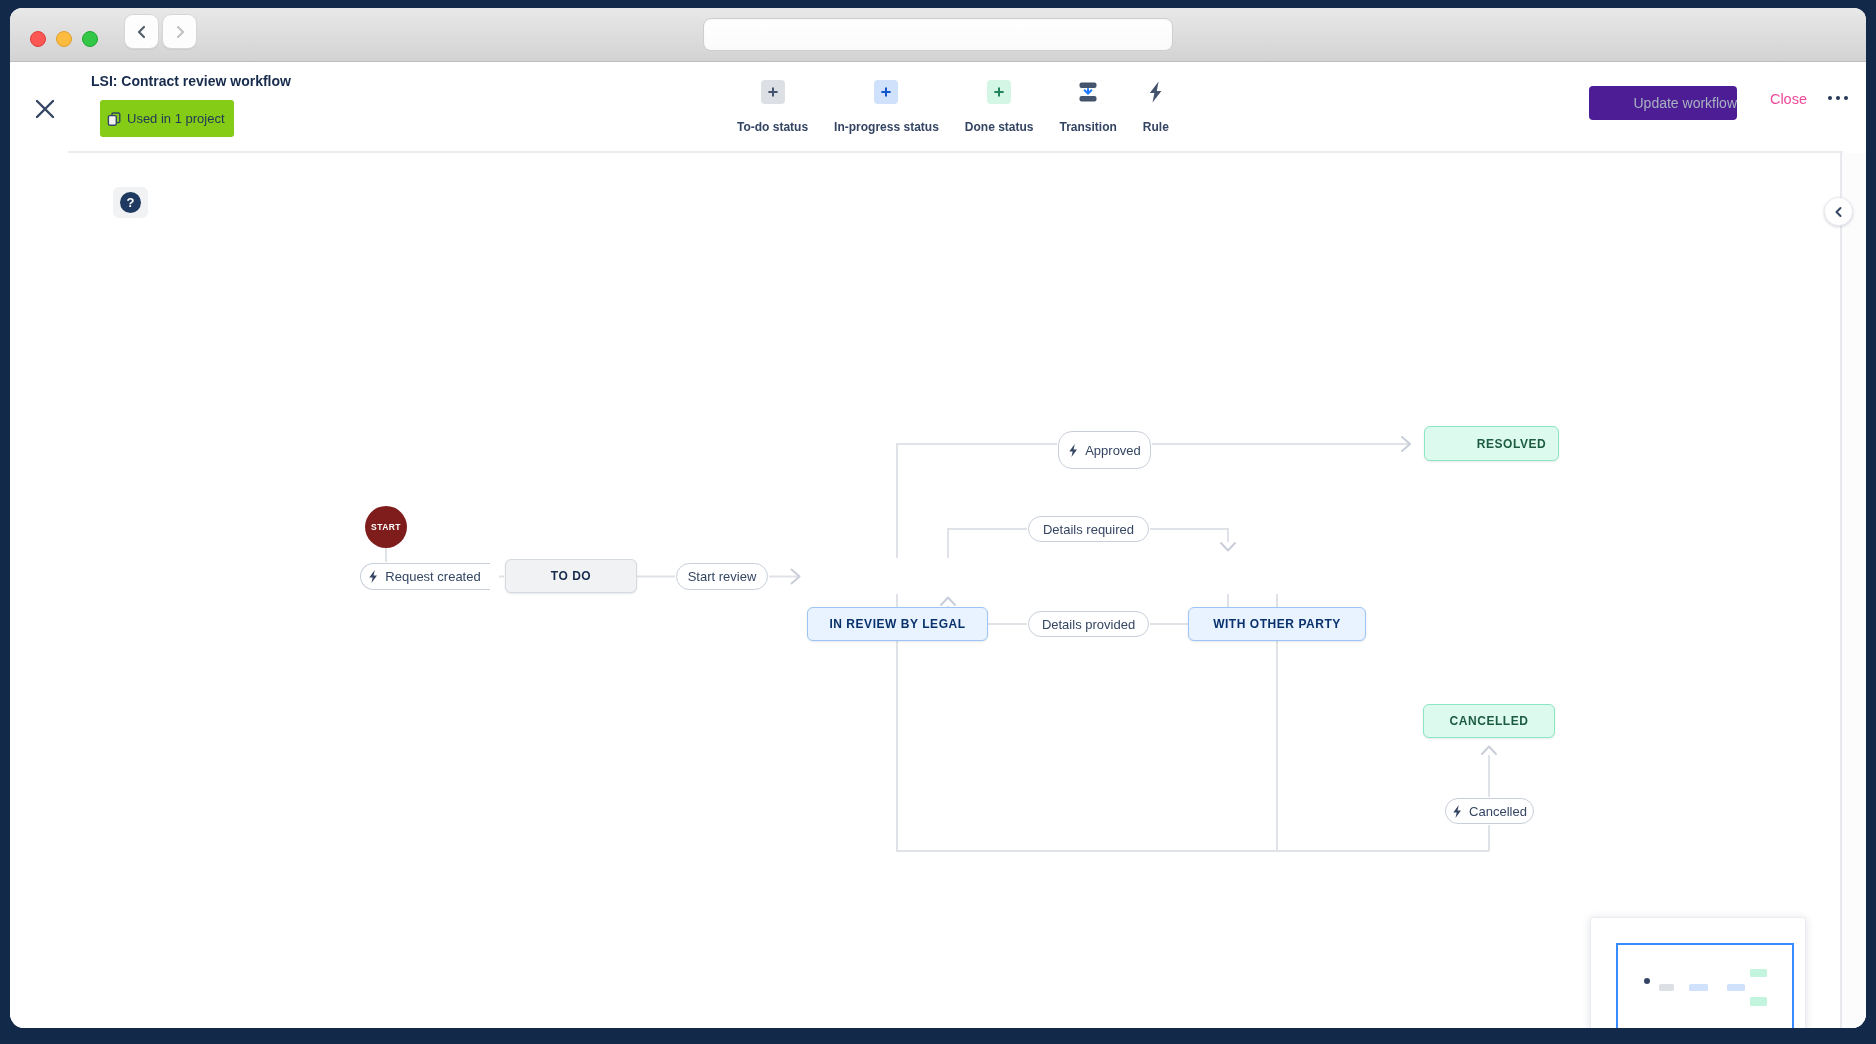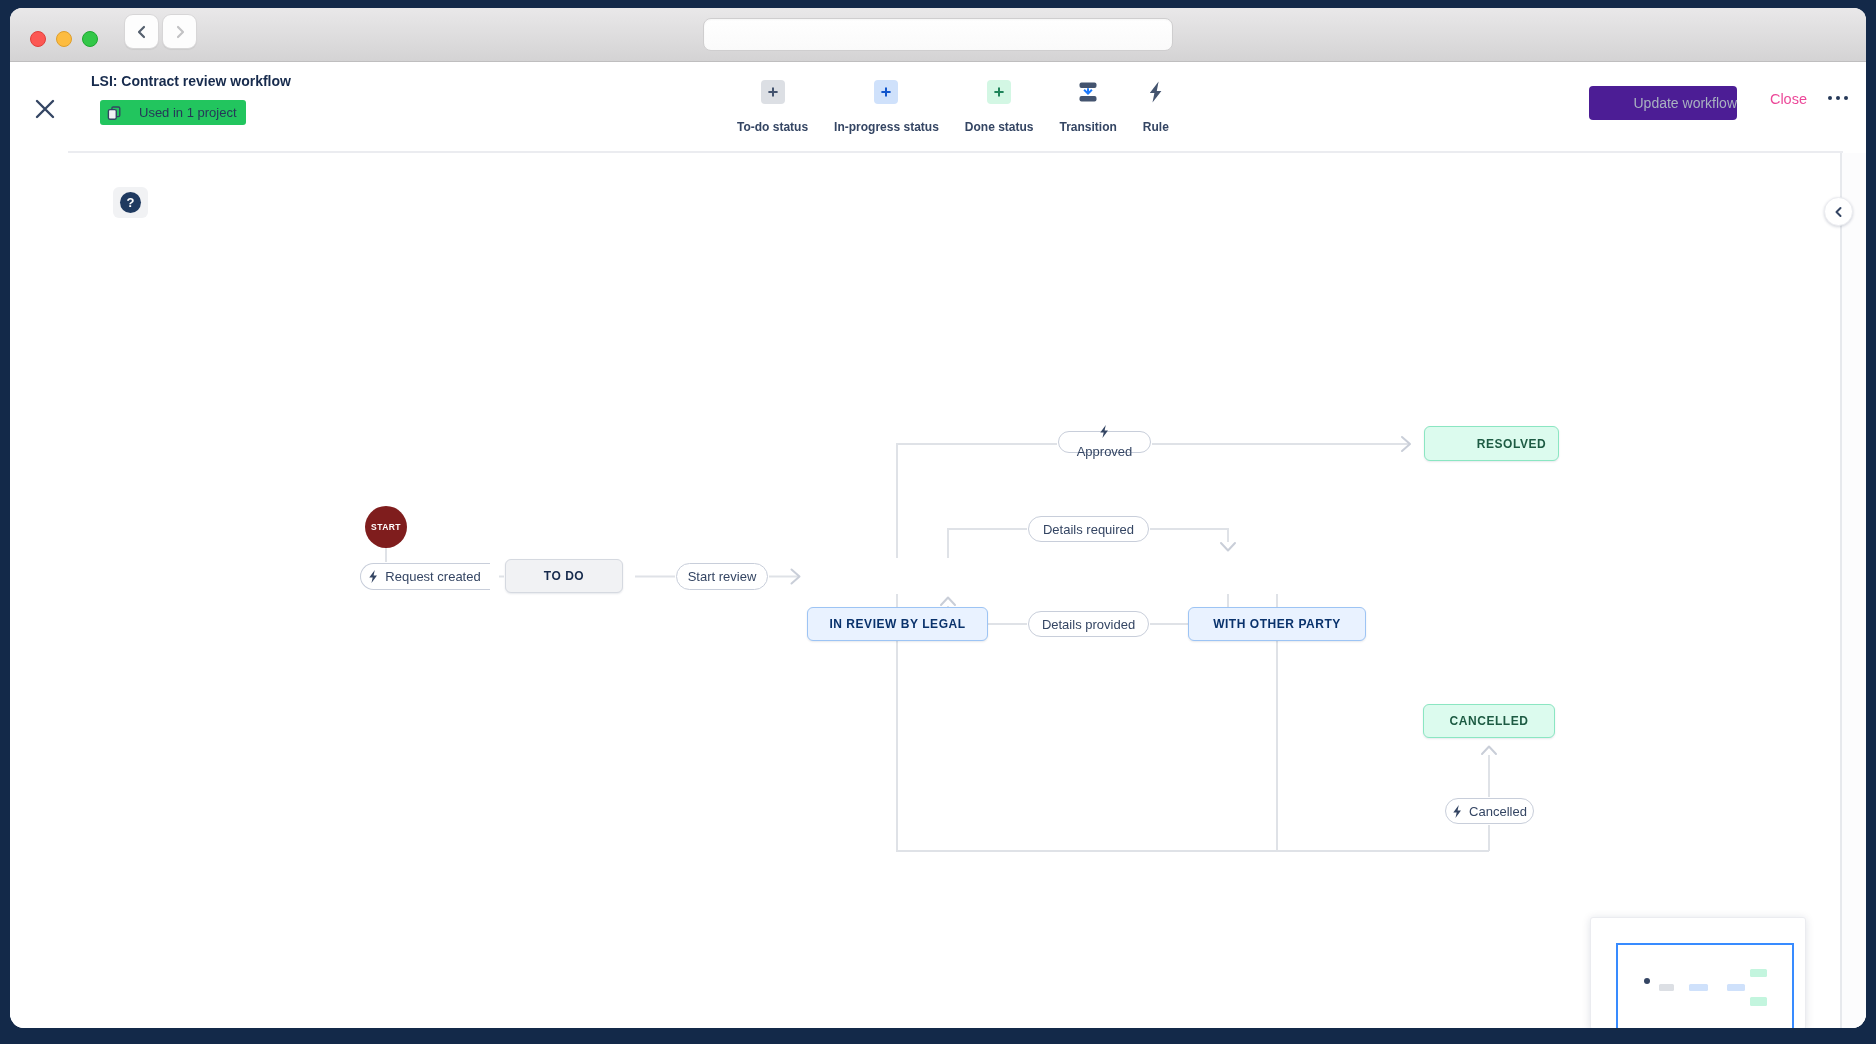--- a/index.html
+++ b/index.html
@@ -22,22 +22,22 @@
              box-shadow:0 1px 1px rgba(0,0,0,.06); }
   .nav-back { left:114px; } .nav-fwd { left:152px; }
   .urlbar { position:absolute; left:693px; top:10px; width:470px; height:33px; background:linear-gradient(#FFF,#FAFAFA);
             border:1px solid #CFCECF; border-radius:8px; box-shadow:inset 0 1px 2px rgba(0,0,0,.04); }
 
   
   .app-header { position:absolute; top:54px; left:0; width:100%; height:89px; background:#fff; }
   .close-x { position:absolute; left:20px; top:33px; width:30px; height:28px; display:flex;
              align-items:center; justify-content:center; cursor:pointer; background:none; border:none; }
   .wf-title { position:absolute; left:81px; top:11px; font-size:14px; font-weight:bold; color:#172B4D; }
-  .usage-badge { position:absolute; left:90px; top:38px; height:25px; display:inline-flex; align-items:center;
-                 gap:18px; background:#22c55e; border-radius:3px; padding:0 9px 0 7px;
+  .usage-badge { position:absolute; left:90px; top:38px; height:37px; display:inline-flex; align-items:center;
+                 gap:6px; background:#84cc16; border-radius:3px; padding:0 9px 0 7px;
                  font-size:13px; font-weight:500; color:#253858; }
 
   .toolbar { position:absolute; left:727px; top:18px; display:flex; gap:26px; }
   .tool { display:flex; flex-direction:column; align-items:center; gap:16px; background:none; border:none; cursor:pointer; }
   .tool-icon { width:24px; height:24px; border-radius:4px; display:flex; align-items:center; justify-content:center; }
   .tool-icon.gray { background:#DCDFE4; } .tool-icon.blue { background:#CFE1FB; } .tool-icon.green { background:#D3F7E4; }
   .tool-icon.plain { background:transparent; }
   .tool-label { font-size:12px; font-weight:600; color:#344563; white-space:nowrap; }
 
   .update-btn { position:absolute; right:129px; top:24px; width:148px; height:34px; background:#4c1d95;
@@ -80,28 +80,28 @@
   .pill { position:absolute; height:27px; display:flex; align-items:center; justify-content:center; gap:6px;
           background:#fff; border:1.5px solid #C8CEDA; border-radius:14px; font-size:13px; color:#344563;
           font-weight:500; cursor:pointer; white-space:nowrap; }
   .pill.tipped { border-top-right-radius:0; border-bottom-right-radius:0; border-right:none; padding-right:2px; }
   .pill.tipped::after { content:""; position:absolute; right:-8px; top:3.2px; width:17px; height:17px;
           transform:rotate(45deg); border-top:1.5px solid #C8CEDA; border-right:1.5px solid #C8CEDA;
           background:#fff; border-top-right-radius:4px; z-index:-1; }
   .pill .bolt { display:flex; }
 
   
-  #st-todo { left:495px; top:406px; width:118px; }
+  #st-todo { left:495px; top:406px; width:132px; }
   #st-review { left:797px; top:406px; width:181px; }
   #st-party { left:1178px; top:406px; width:178px; }
   #st-resolved { left:1414px; top:273px; width:135px; height:35px;padding-left:40px; }
   #st-cancelled { left:1413px; top:551px; width:132px; }
   #tr-request { left:350px; top:410px; width:130px; }
   #tr-start { left:666px; top:410px; width:92px; }
-  #tr-approved { left:1048px; top:278px; width:93px; height:22px;flex-direction:column; }
+  #tr-approved { left:1048px; top:278px; width:93px; height:38px; }
   #tr-detreq { left:1018px; top:363px; width:121px; height:26px; }
   #tr-detprov { left:1018px; top:458px; width:121px; height:26px; }
   #tr-cancel { left:1435px; top:645px; width:89px; height:26px; }
 
   
   .minimap { position:absolute; left:1580px; top:764px; width:216px; height:113px; background:#fff;
              border:1px solid #EBECF0; border-radius:3px; box-shadow:0 1px 8px rgba(9,30,66,.13);
              overflow:hidden; cursor:pointer; }
   .mm-viewport { position:absolute; left:25px; top:25px; width:178px; height:95px;
                  border:2px solid #388BFF; background:#fff; }

